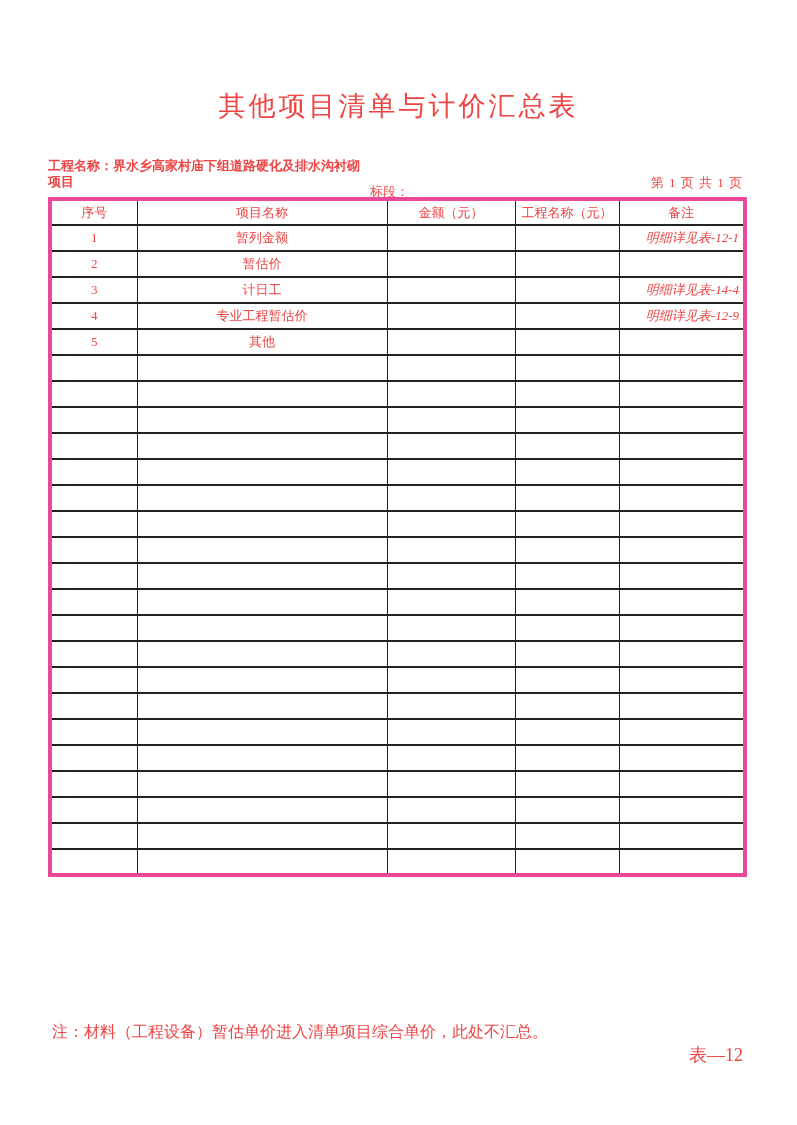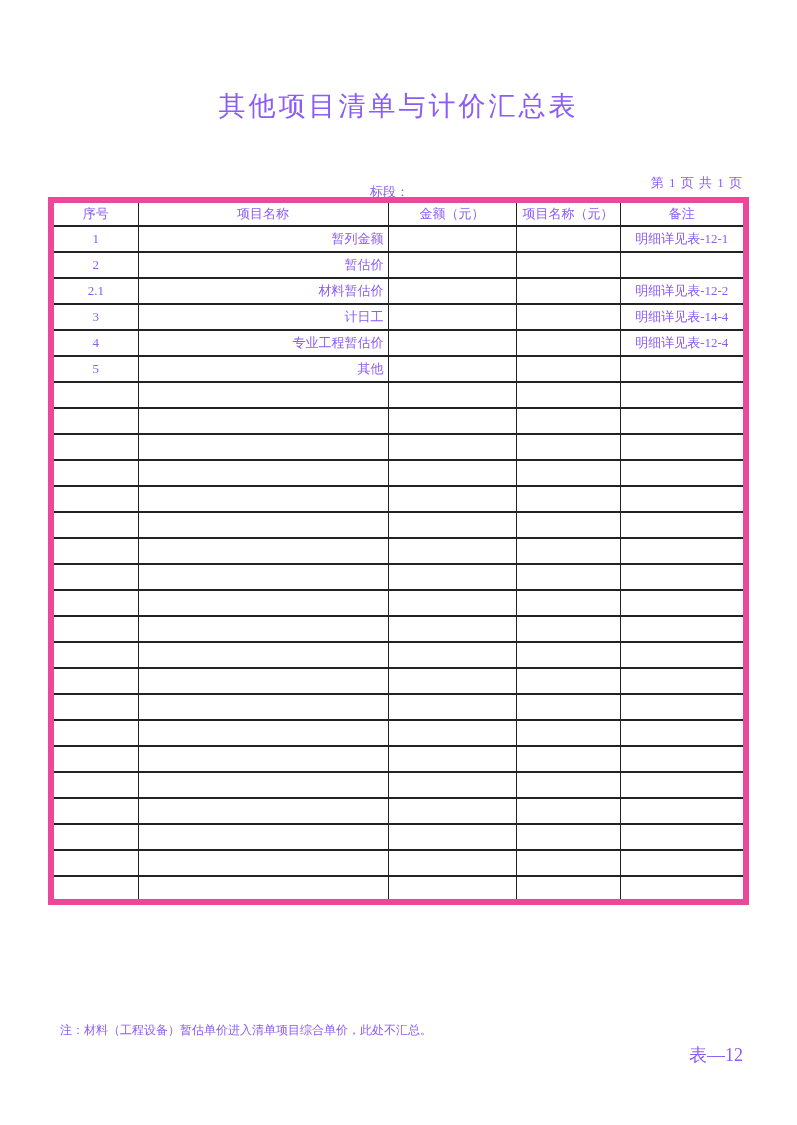--- a/index.html
+++ b/index.html
@@ -3,21 +3,21 @@
 <meta charset="utf-8">
 <style>
   * { margin: 0; padding: 0; box-sizing: border-box; }
   html, body { background: #ffffff; }
   .page {
     position: relative;
     width: 797px;
     height: 1125px;
     background: #ffffff;
     font-family: "Liberation Serif", "DejaVu Serif", serif;
-    color: #8b5cf6;
+    color: #ef4444;
     overflow: hidden;
   }
   .doc-title {
     position: absolute;
     top: 88px;
     left: 0;
     width: 100%;
     text-align: center;
     font-size: 27px;
     letter-spacing: 3px;
@@ -64,103 +64,97 @@
     border-left: 1px solid #222;
     border-right: 1px solid #222;
     border-top: 2px solid #222;
     border-bottom: 2px solid #222;
     height: 26px;
     padding: 0 4px;
     font-weight: normal;
     overflow: hidden;
     white-space: nowrap;
   }
-  table.summary { border: 6px solid #ec4899; }
+  table.summary { border: 4px solid #ec4899; }
   th { text-align: center; }
   td.col-no { text-align: center; }
-  td.col-name { text-align: right; white-space: pre; }
+  td.col-name { text-align: center; white-space: pre; }
   td.col-amount, td.col-settlement { text-align: right; }
-  td.col-remark { text-align: center; }
+  td.col-remark { text-align: right; font-style: italic; }
   .footnote {
     position: absolute;
-    left: 60px;
+    left: 52px;
     top: 1022px;
-    font-size: 12px;
+    font-size: 16px;
   }
   .table-tag {
     position: absolute;
     right: 54px;
     top: 1043px;
     font-size: 18px;
   }
 </style>
 </head>
 <body>
 
 <div class="page">
 
   <div class="doc-title">其他项目清单与计价汇总表</div>
 
   <div class="meta">
+    <div class="project"><span>工程名称：</span><span>界水乡高家村庙下组道路硬化及排水沟衬砌项目</span></div>
     <div class="section-label">标段：</div>
     <div class="page-info">第 1 页 共 1 页</div>
   </div>
 
   <table class="summary">
     <colgroup>
       <col style="width:87px">
       <col style="width:250px">
       <col style="width:128px">
       <col style="width:104px">
       <col style="width:126px">
     </colgroup>
     <thead>
       <tr>
         <th>序号</th>
         <th>项目名称</th>
         <th>金额（元）</th>
-        <th>项目名称（元）</th>
+        <th>工程名称（元）</th>
         <th>备注</th>
       </tr>
     </thead>
     <tbody>
         <tr>
           <td class="col-no">1</td>
           <td class="col-name">暂列金额</td>
           <td class="col-amount"></td>
           <td class="col-settlement"></td>
           <td class="col-remark">明细详见表-12-1</td>
         </tr>
         <tr>
           <td class="col-no">2</td>
           <td class="col-name">暂估价</td>
           <td class="col-amount"></td>
           <td class="col-settlement"></td>
           <td class="col-remark"></td>
         </tr>
         <tr>
-          <td class="col-no">2.1</td>
-          <td class="col-name">材料暂估价</td>
-          <td class="col-amount"></td>
-          <td class="col-settlement"></td>
-          <td class="col-remark">明细详见表-12-2</td>
-        </tr>
-        <tr>
           <td class="col-no">3</td>
           <td class="col-name">计日工</td>
           <td class="col-amount"></td>
           <td class="col-settlement"></td>
           <td class="col-remark">明细详见表-14-4</td>
         </tr>
         <tr>
           <td class="col-no">4</td>
           <td class="col-name">专业工程暂估价</td>
           <td class="col-amount"></td>
           <td class="col-settlement"></td>
-          <td class="col-remark">明细详见表-12-4</td>
+          <td class="col-remark">明细详见表-12-9</td>
         </tr>
         <tr>
           <td class="col-no">5</td>
           <td class="col-name">其他</td>
           <td class="col-amount"></td>
           <td class="col-settlement"></td>
           <td class="col-remark"></td>
         </tr>
         <tr>
           <td class="col-no"></td>

